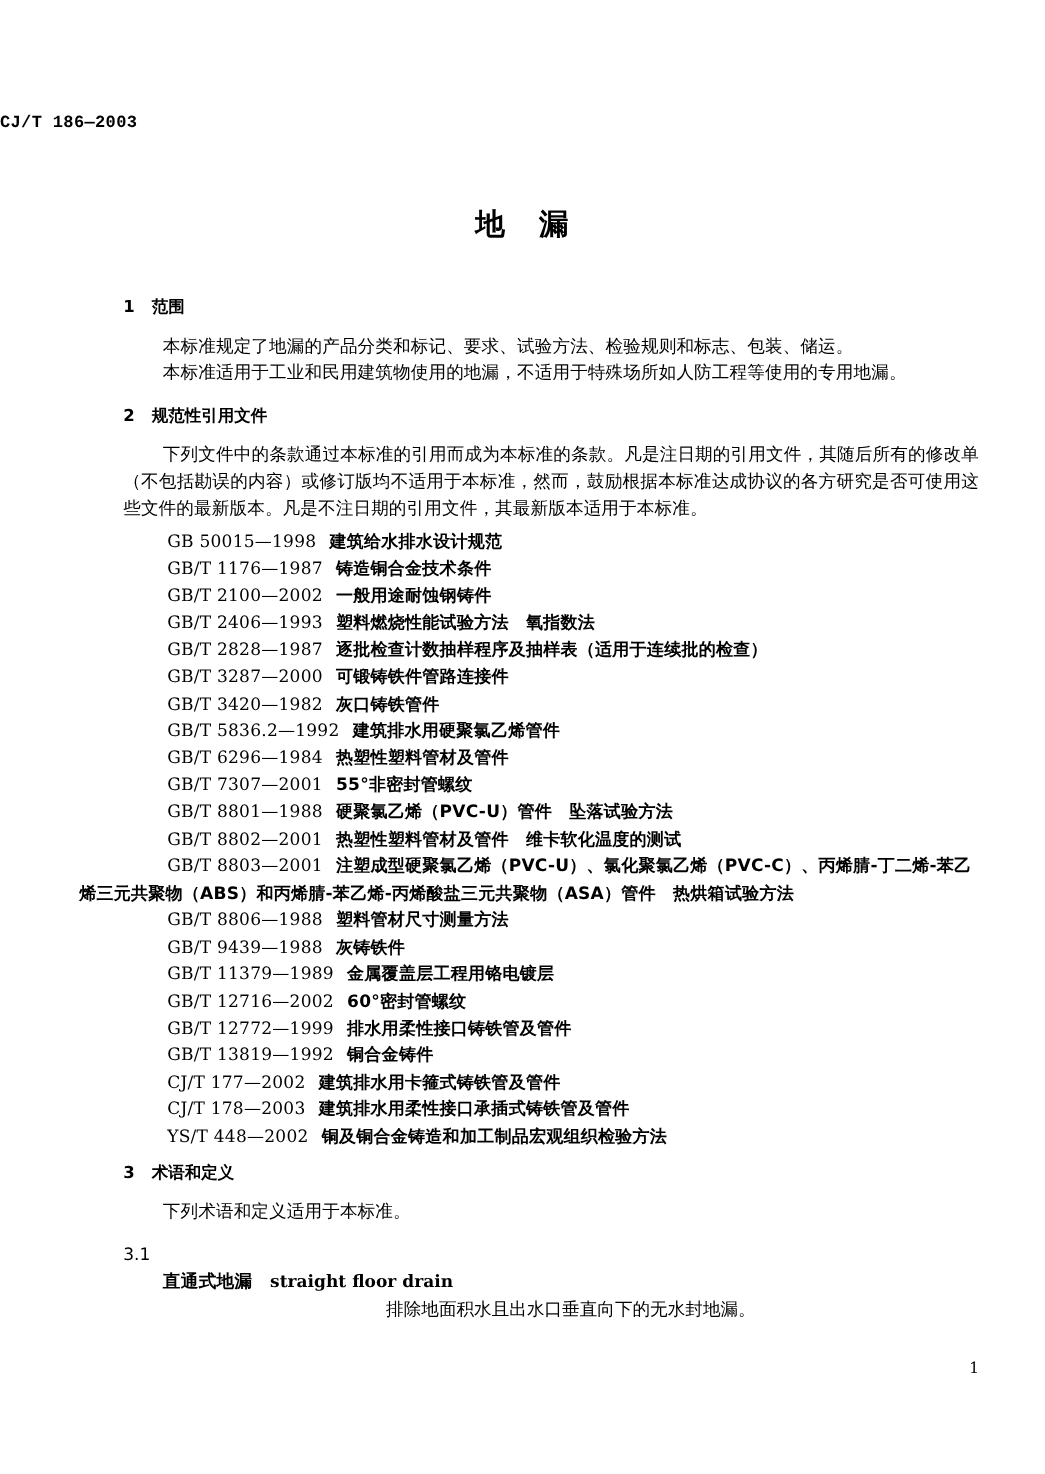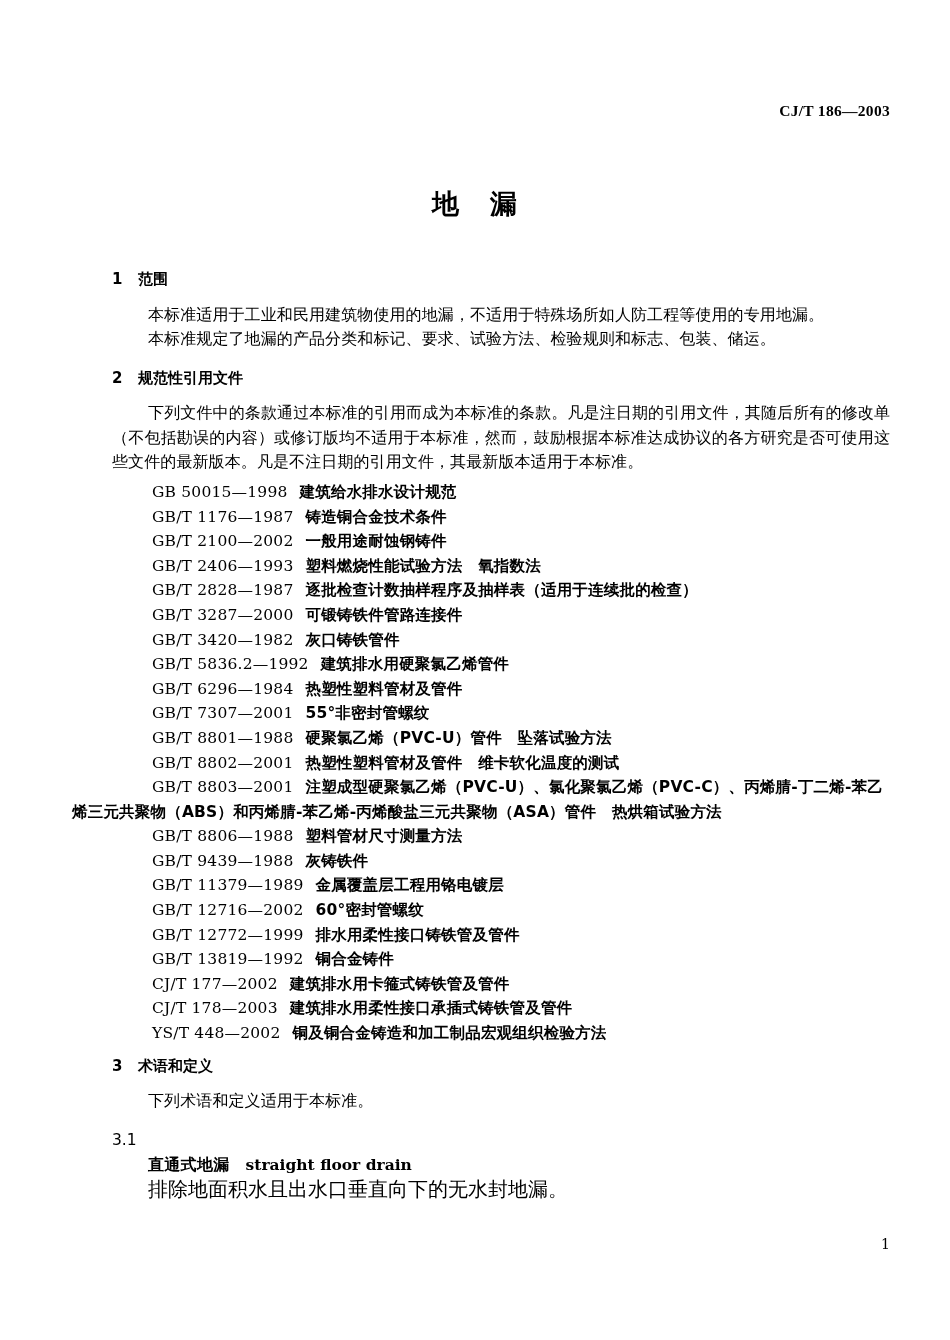--- a/index.html
+++ b/index.html
@@ -18,22 +18,22 @@
     background: #ffffff;
     overflow: hidden;
   }
 
   
   #header {
     position: absolute;
     top: 102px;
     left: 0;
     width: 890px;
-    text-align: right;
-    font-family: Liberation Serif, serif;
+    text-align: left;
+    font-family: Liberation Mono, monospace;
     font-weight: bold;
     font-size: 15.5px;
     letter-spacing: 0.3px;
   }
 
   
   #doc-title {
     position: absolute;
     top: 186px;
     left: 0;
@@ -142,25 +142,26 @@
     font-weight: bold;
     letter-spacing: 0.3px;
   }
   .term-en {
     font-family: "DejaVu Serif", serif;
     font-weight: bold;
     margin-left: 16px;
     font-size: 15.5px;
   }
   .term-def {
-    font-family: Liberation Mono, monospace;
-    font-size: 20px;
+    font-family: Liberation Sans, sans-serif;
+    font-size: 16px;
     line-height: 24.6px;
     margin: 0;
     padding-left: 36px;
+    text-align: center;
   }
 
   
   #page-number {
     position: absolute;
     top: 1236px;
     left: 0;
     width: 890px;
     text-align: right;
     font-family: "DejaVu Serif", serif;
@@ -178,22 +179,22 @@
 
   <div id="doc-title">
     <span>地</span><span class="gap"></span><span>漏</span>
   </div>
 
   <div id="content">
 
     <div class="sec-head">
       <span class="num">1</span><span>范围</span>
     </div>
+    <p class="para nojust">本标准规定了地漏的产品分类和标记、要求、试验方法、检验规则和标志、包装、储运。</p>
     <p class="para nojust">本标准适用于工业和民用建筑物使用的地漏，不适用于特殊场所如人防工程等使用的专用地漏。</p>
-    <p class="para nojust">本标准规定了地漏的产品分类和标记、要求、试验方法、检验规则和标志、包装、储运。</p>
 
     <div class="gap-after-sec1"></div>
 
     <div class="sec-head">
       <span class="num">2</span><span>规范性引用文件</span>
     </div>
     <p class="para">下列文件中的条款通过本标准的引用而成为本标准的条款。凡是注日期的引用文件，其随后所有的修改单（不包括勘误的内容）或修订版均不适用于本标准，然而，鼓励根据本标准达成协议的各方研究是否可使用这些文件的最新版本。凡是不注日期的引用文件，其最新版本适用于本标准。</p>
 
     <ul id="ref-list">
       <li><span class="ref-code">GB 50015—1998</span><span class="ref-title">建筑给水排水设计规范</span></li>

